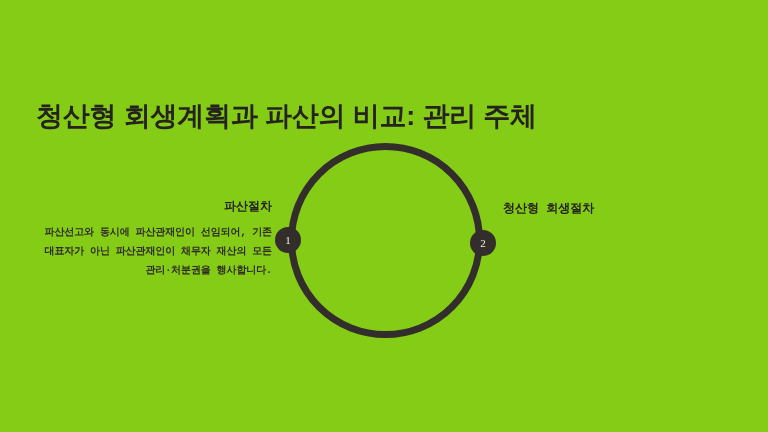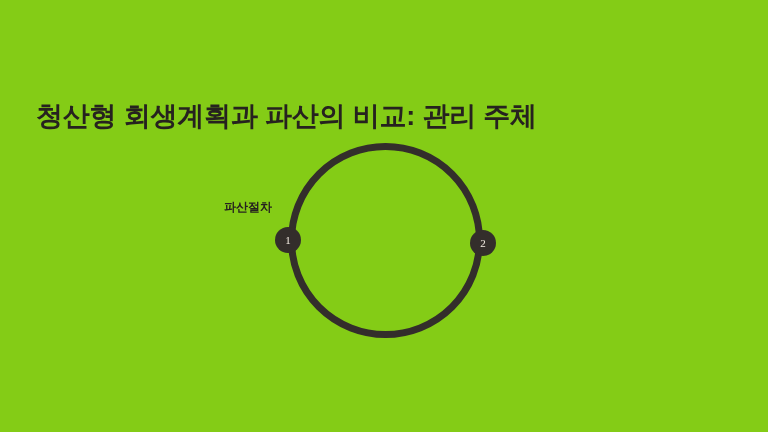--- a/index.html
+++ b/index.html
@@ -73,20 +73,21 @@
   }
   .marker-2 {
     left: 182px;
     top: 87px;
   }
 
   
   .block {
     position: absolute;
     width: 232px;
+    font-family: Liberation Mono, monospace;
   }
   .block-left {
     left: 40px;
     top: 200px;
     text-align: right;
   }
   .block-right {
     left: 503px;
     top: 202px;
     text-align: left;
@@ -117,18 +118,20 @@
   <div class="ring-wrap">
     <div class="ring"></div>
 
     <div class="marker marker-1">1</div>
 
     <div class="marker marker-2">2</div>
   </div>
 
   <div class="block block-left">
     <div class="block-heading">파산절차</div>
+    <p class="block-body">파산선고와 동시에 파산관재인이 선임되어, 기존 대표자가 아닌 파산관재인이 채무자 재산의 모든 관리·처분권을 행사합니다.</p>
   </div>
 
   <div class="block block-right">
+    <div class="block-heading">청산형 회생절차</div>
   </div>
 
 </div>
 
 </body></html>

